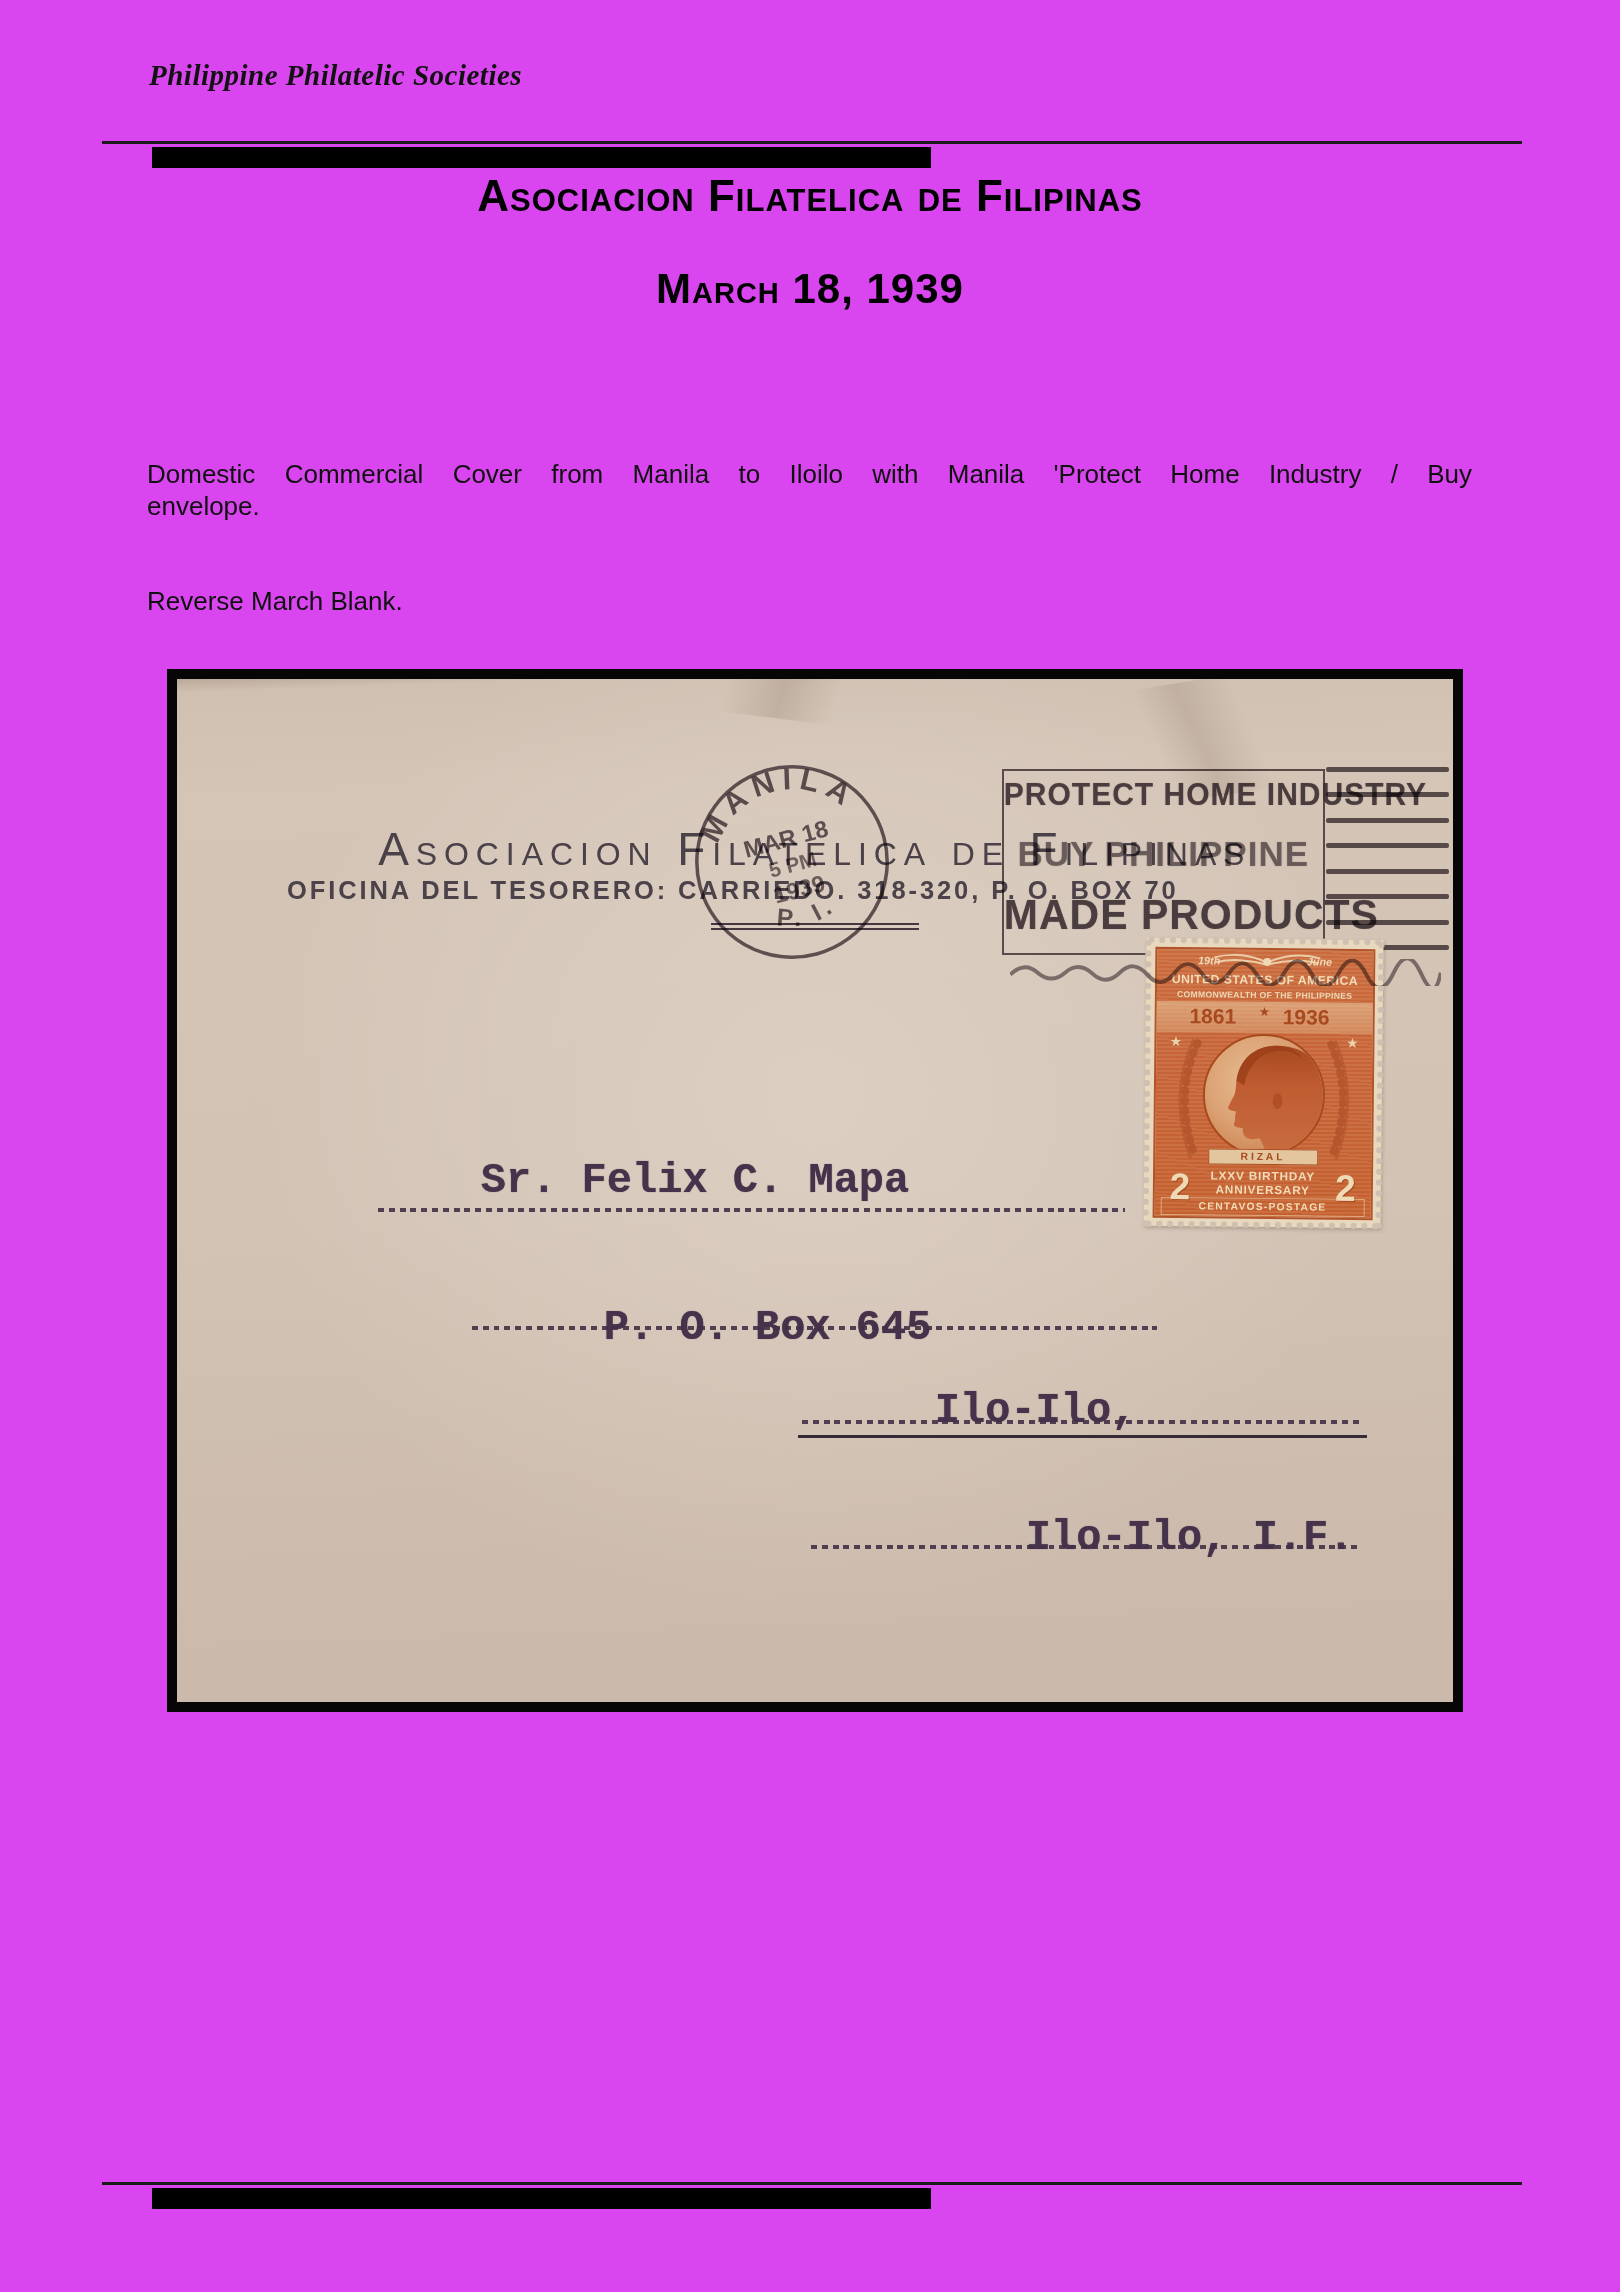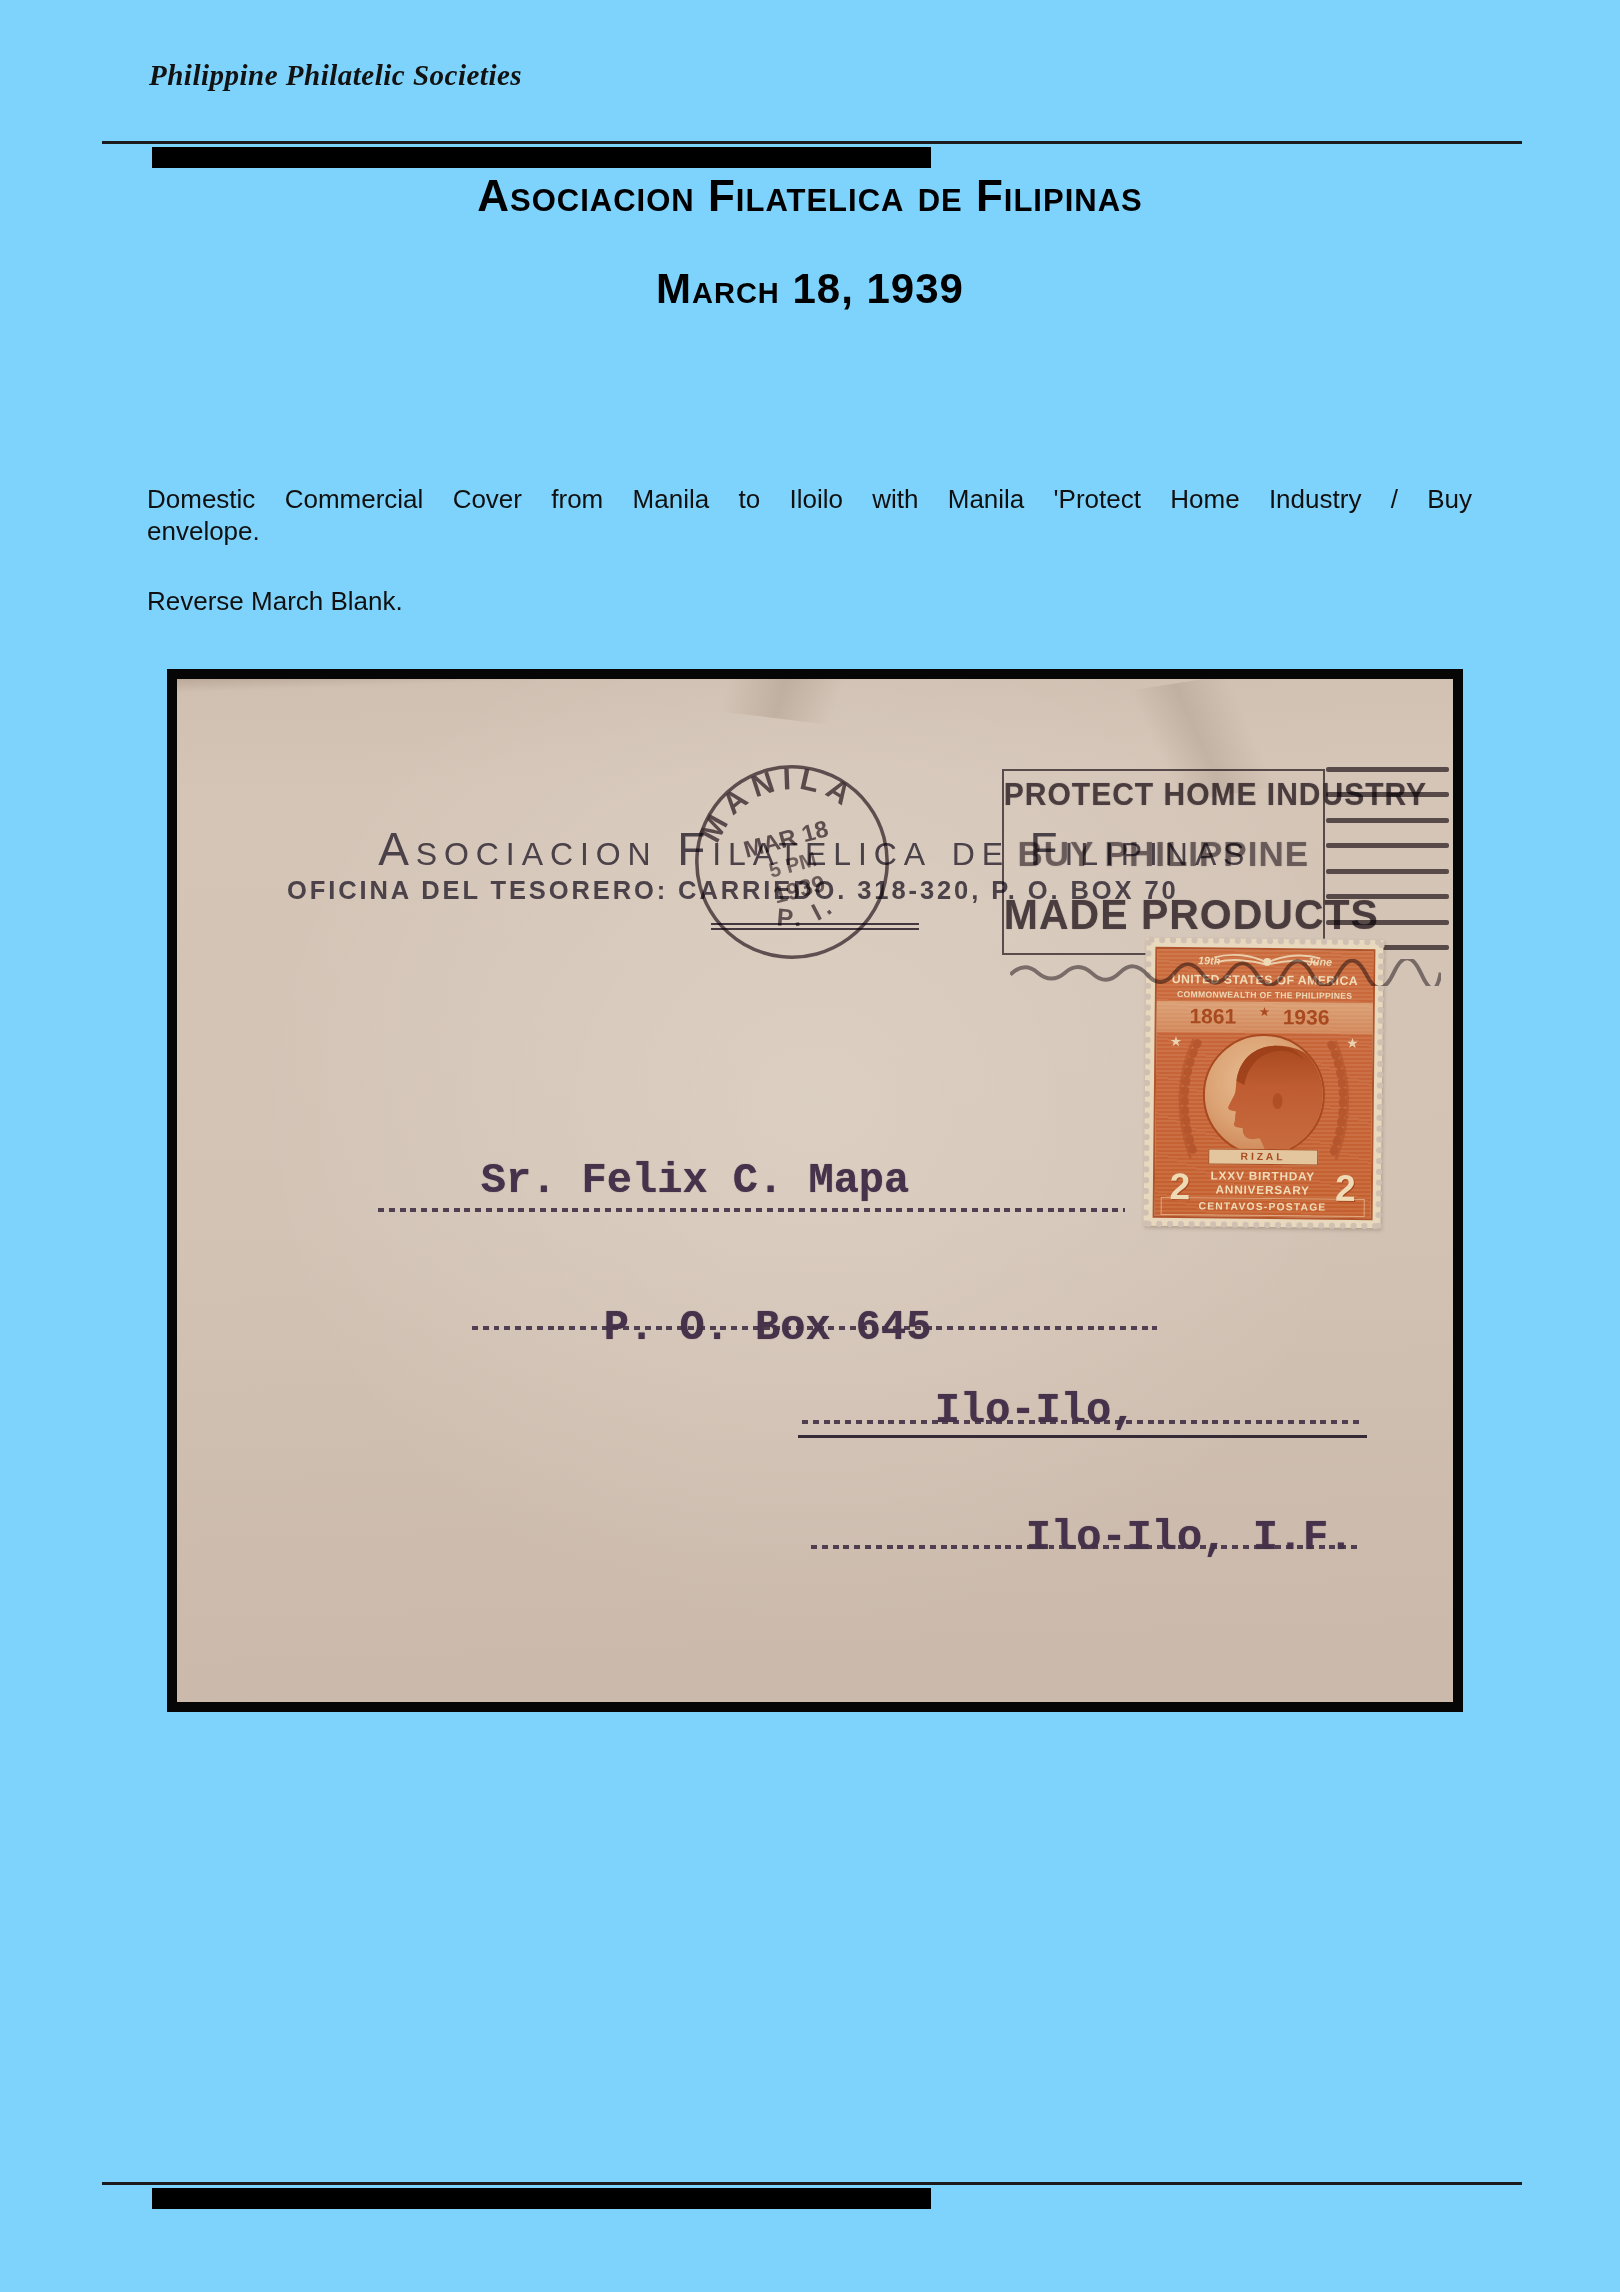--- a/index.html
+++ b/index.html
@@ -1,18 +1,18 @@
 <!DOCTYPE html>
 <html><head>
 <meta charset="utf-8">
 <style>
   * { margin:0; padding:0; box-sizing:border-box; }
   html,body { background:#ffffff; }
   .page {
-    position:relative; width:1620px; height:2293px; background:#7dd3fc;
+    position:relative; width:1620px; height:2293px; background:#d946ef;
     font-family:"Liberation Sans", sans-serif; overflow:hidden;
   }
   .abs { position:absolute; }
 
   
   .header-title {
     left:149px; top:59px; font-family:"Liberation Serif", serif;
     font-style:italic; font-weight:bold; font-size:29px; color:#121212;
     letter-spacing:0.5px;
   }
@@ -23,21 +23,21 @@
   .rule-bottom-line { top:2182px; }
   .rule-bottom-bar  { top:2188px; }
 
   .h-center { left:0; width:1620px; text-align:center; color:#000; }
   .h1 { top:171px; font-size:44px; font-weight:bold; font-variant:small-caps; letter-spacing:1px; }
   .h2 { top:265px; font-size:42px; font-weight:bold; font-variant:small-caps; letter-spacing:1px; }
   .h3 { top:353px; font-size:35px; font-weight:bold; font-variant:small-caps; letter-spacing:0.5px; }
 
   .body-block { left:147px; top:458px; width:1325px; color:#101010; font-size:26px; }
   .body-line { line-height:32px; text-align:justify; }
-  .body-line.just { text-align-last:justify;margin-top:25px; }
+  .body-line.just { text-align-last:justify; }
   .reverse-note { left:147px; top:586px; font-size:26px; color:#101010; }
 
   .footer-credit {
     left:0; width:1620px; top:2091px; text-align:center;
     font-style:italic; font-size:28px; color:#111;
   }
 
   
   .env-frame {
     left:167px; top:669px; width:1296px; height:1043px;

